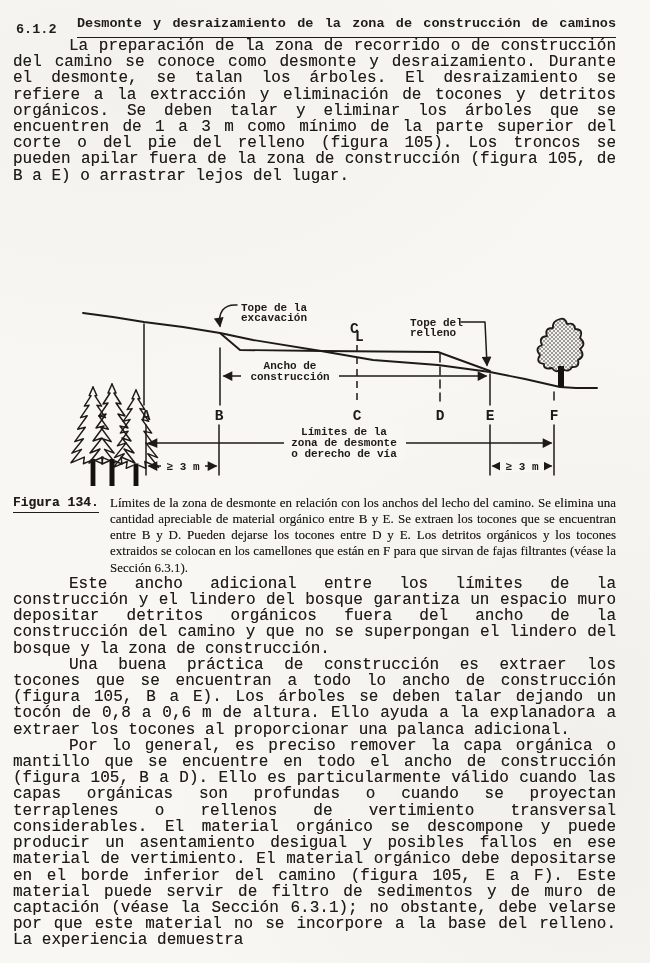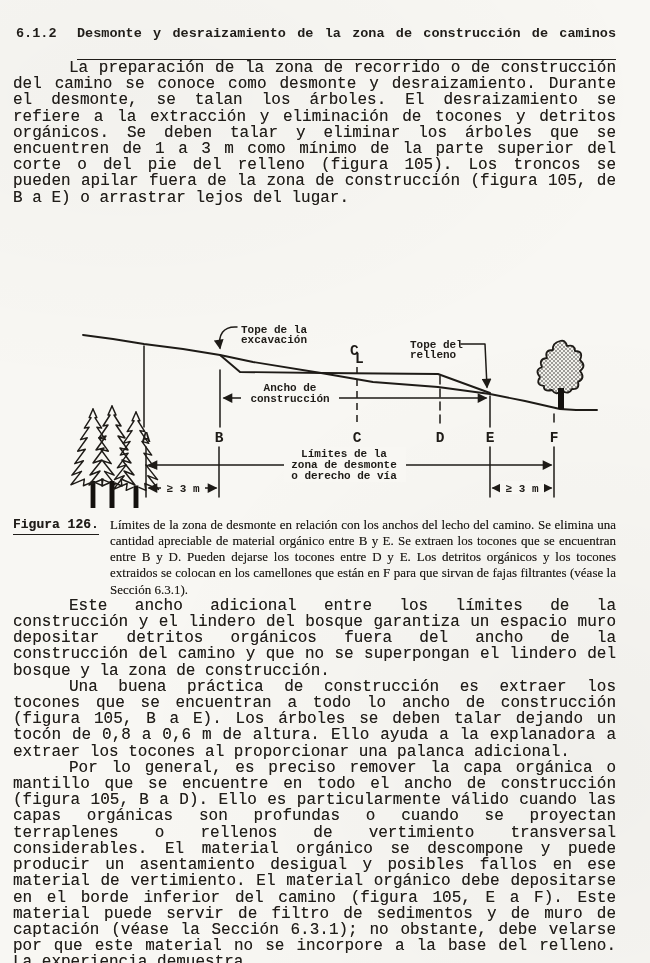--- a/index.html
+++ b/index.html
@@ -6,23 +6,23 @@
   body{
     width:650px;height:963px;overflow:hidden;position:relative;
     background:
       radial-gradient(ellipse 900px 500px at 20% 10%, rgba(0,0,0,0.025), rgba(0,0,0,0) 60%),
       radial-gradient(ellipse 700px 700px at 90% 80%, rgba(0,0,0,0.03), rgba(0,0,0,0) 65%),
       #f8f7f3;
     font-family:"Liberation Mono","DejaVu Sans Mono",monospace;
     color:#201d19;
   }
   .page{padding:16px 34px 0 13px;}
-  .heading{display:flex;align-items:flex-start;font-size:13.5px;font-weight:bold;line-height:16px;margin-top:10px;}
+  .heading{display:flex;align-items:flex-end;font-size:13.5px;font-weight:bold;line-height:16px;}
   .heading .num{width:61px;flex:0 0 61px;padding-left:3px;}
-  .heading .title{flex:1;text-align:justify;text-align-last:justify;border-bottom:1.6px solid #201d19;padding-bottom:17px;}
+  .heading .title{flex:1;text-align:justify;text-align-last:justify;border-bottom:1.6px solid #201d19;padding-bottom:5px;}
   p.body-par{
     margin:0;font-size:16px;line-height:16.2px;
     text-align:justify;text-justify:inter-word;
     text-indent:56px;
     text-shadow:0 0 .5px rgba(32,29,25,.55);
   }
   .par1{margin-top:17px;}
   .par2{margin-top:37px;}
   .par3{margin-top:16px;}
   .par4{margin-top:14px;}
@@ -138,21 +138,21 @@
       <rect class="whiteout" x="148" y="261" width="44" height="13"></rect>
       <text class="fig-label" x="170" y="272" text-anchor="middle" font-size="12">≥ 3 m</text>
 
       <line class="thin-line" x1="480" y1="268" x2="538" y2="268" marker-start="url(#arrow)" marker-end="url(#arrow)"></line>
       <rect class="whiteout" x="487" y="261" width="44" height="13"></rect>
       <text class="fig-label" x="509" y="272" text-anchor="middle" font-size="12">≥ 3 m</text>
     </svg>
   </div>
 
   <div class="caption">
-    <div class="cap-label"><span>Figura 126.</span></div>
+    <div class="cap-label"><span>Figura 134.</span></div>
     <div class="cap-text">Límites de la zona de desmonte en relación con los anchos del lecho del camino.  Se elimina una cantidad apreciable de material orgánico entre B y E.  Se extraen los tocones que se encuentran entre B y D.  Pueden dejarse los tocones entre D y E.  Los detritos orgánicos y los tocones extraidos se colocan en los camellones que están en F para que sirvan de fajas filtrantes (véase la Sección 6.3.1).</div>
   </div>
 
   <p class="body-par par2">Este ancho adicional entre los límites de la construcción y el lindero del bosque garantiza un espacio muro depositar detritos orgánicos fuera del ancho de la construcción del camino y que no se superpongan el lindero del bosque y la zona de construcción.</p>
   <p class="body-par par3">Una buena práctica de construcción es extraer los tocones que se encuentran a todo lo ancho de construcción (figura 105, B a E).  Los árboles se deben talar dejando un tocón de 0,8 a 0,6 m de altura.  Ello ayuda a la explanadora a extraer los tocones al proporcionar una palanca adicional.</p>
   <p class="body-par par4">Por lo general, es preciso remover la capa orgánica o mantillo que se encuentre en todo el ancho de construcción (figura 105, B a D).  Ello es particularmente válido cuando las capas orgánicas son profundas o cuando se proyectan terraplenes o rellenos de vertimiento transversal considerables.  El material orgánico se descompone y puede producir un asentamiento desigual y posibles fallos en ese material de vertimiento.  El material orgánico debe depositarse en el borde inferior del camino (figura 105, E a F).  Este material puede servir de filtro de sedimentos y de muro de captación (véase la Sección 6.3.1); no obstante, debe velarse por que este material no se incorpore a la base del relleno.  La experiencia demuestra</p>
 
 </div>
 
 </body></html>

